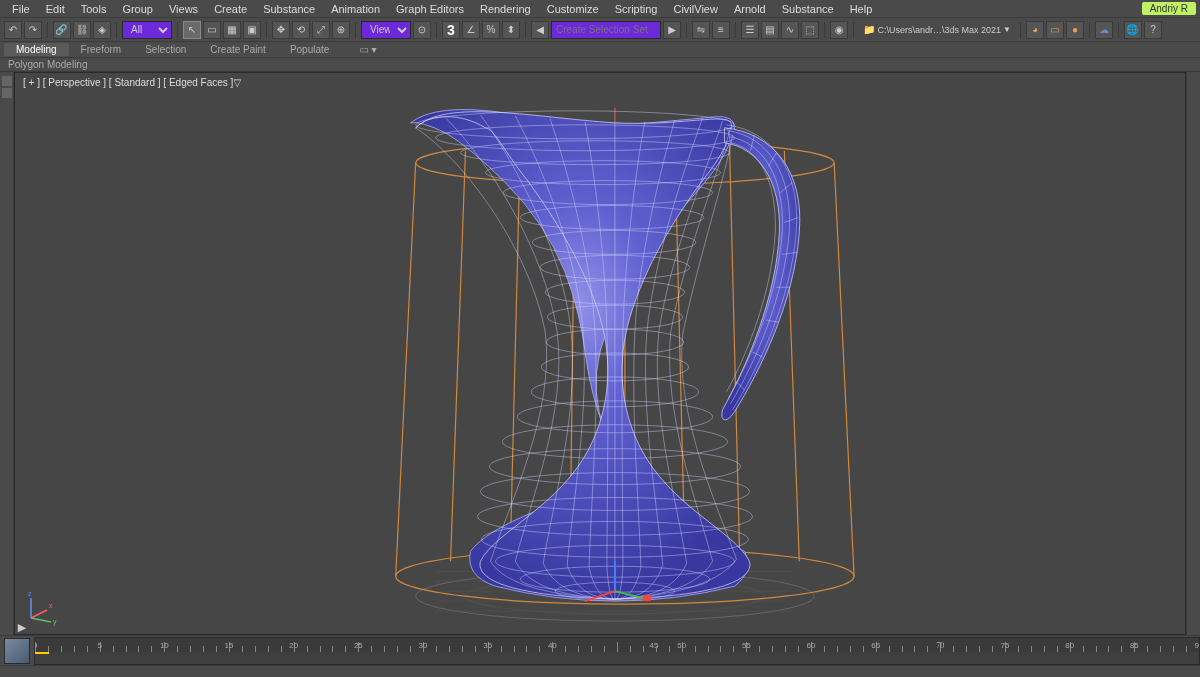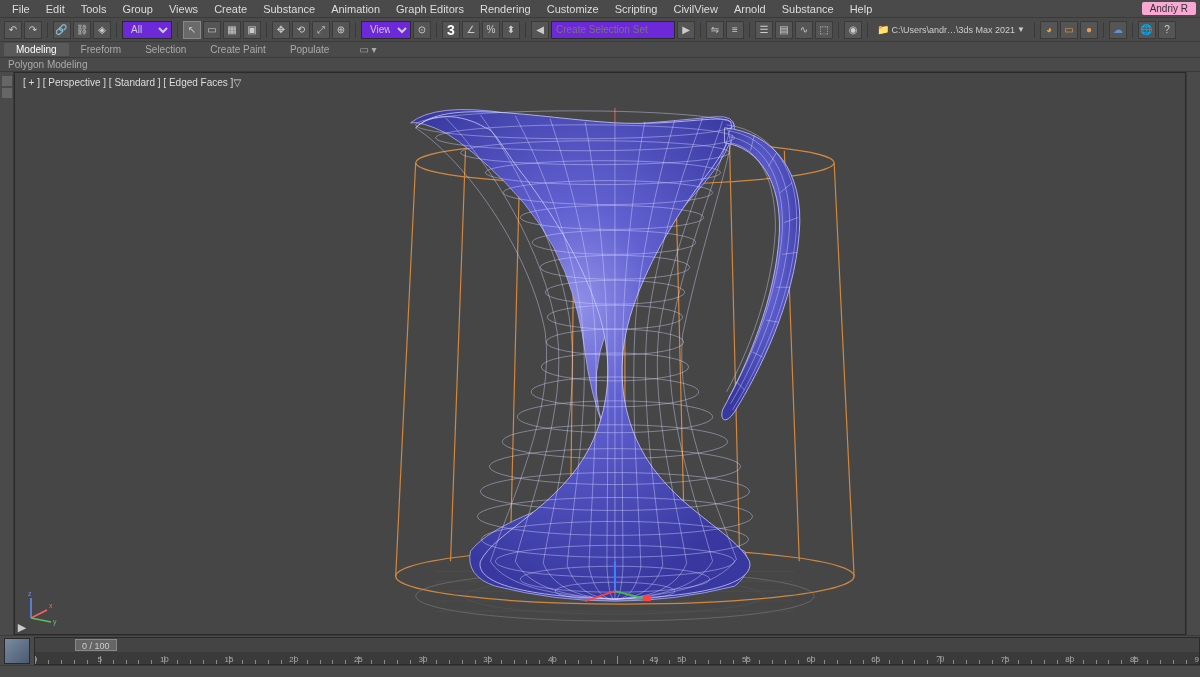--- a/index.html
+++ b/index.html
@@ -23,21 +23,21 @@
   padding: 0 4px;
   border-bottom: 1px solid #3a3a3a;
 }
 .menubar .menu-item {
   padding: 0 8px;
   cursor: pointer;
   color: #dddddd;
 }
 .username {
   margin-left: auto;
-  background: #f9a8d4;
+  background: #bef264;
   color: #333;
   padding: 1px 8px;
   border-radius: 2px;
   font-size: 10px;
 }
 
 
 .toolbar {
   height: 24px;
   background: #4a4a4a;
@@ -344,21 +344,21 @@
   <div class="tool-btn">
       <span>%</span>
     </div>
   <div class="tool-btn">
       <span>⬍</span>
     </div>
   <div class="tool-sep"></div>
   <div class="tool-btn">
       <span>◀</span>
     </div>
-  <input class="tool-input" style="width: 124px;" placeholder="Create Selection Set">
+  <input class="tool-input" style="width: 110px;" placeholder="Create Selection Set">
   <div class="tool-btn">
       <span>▶</span>
     </div>
   <div class="tool-sep"></div>
   <div class="tool-btn">
       <span>⇋</span>
     </div>
   <div class="tool-btn">
       <span>≡</span>
     </div>
@@ -597,23 +597,20 @@
       </div>
     </div>
   </div>
 
   <div class="right-thin"></div>
 </div>
 
 <div class="viewnav">
   <div class="viewnav-cube"></div>
   <div class="time-ruler">
-    <div class="time-slider-top">
-      <div class="time-handle">0 / 100</div>
-    </div>
     <div class="time-highlight"></div>
     <div class="time-ticks" id="ticks">
         <div class="tick major" style="left: 0px;"></div>
         <div class="tick-label" style="left: 0px;">0</div>
         <div class="tick" style="left: 12.9333px;"></div>
         <div class="tick" style="left: 25.8667px;"></div>
         <div class="tick" style="left: 38.8px;"></div>
         <div class="tick" style="left: 51.7333px;"></div>
         <div class="tick major" style="left: 64.6667px;"></div>
         <div class="tick-label" style="left: 64.6667px;">5</div>

